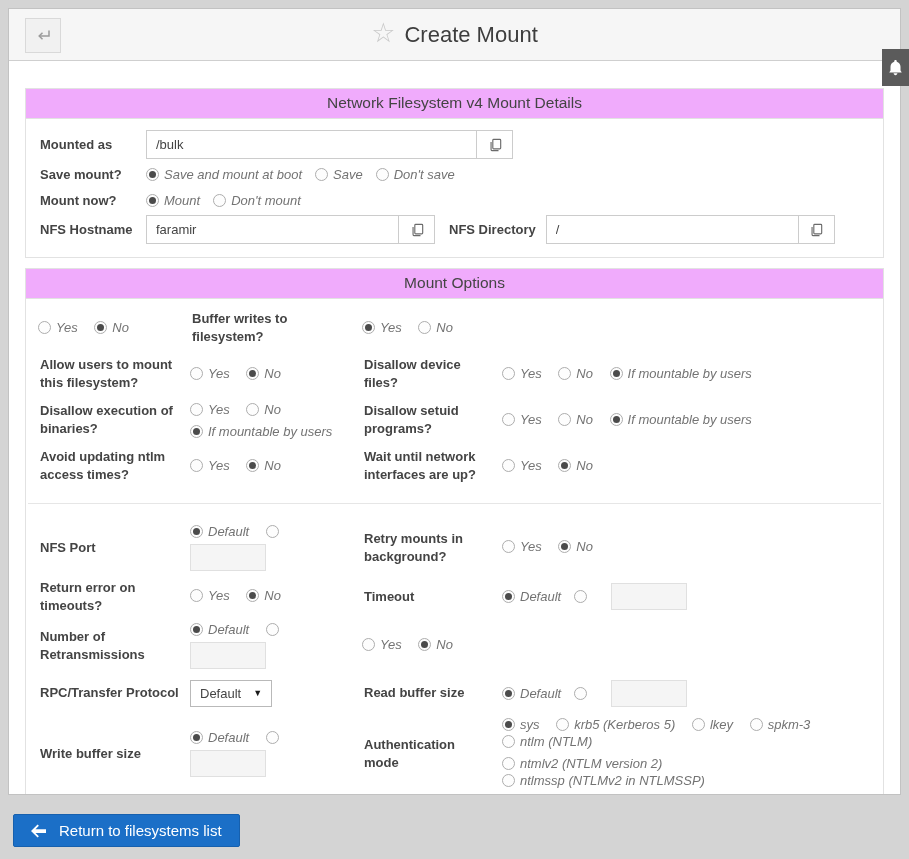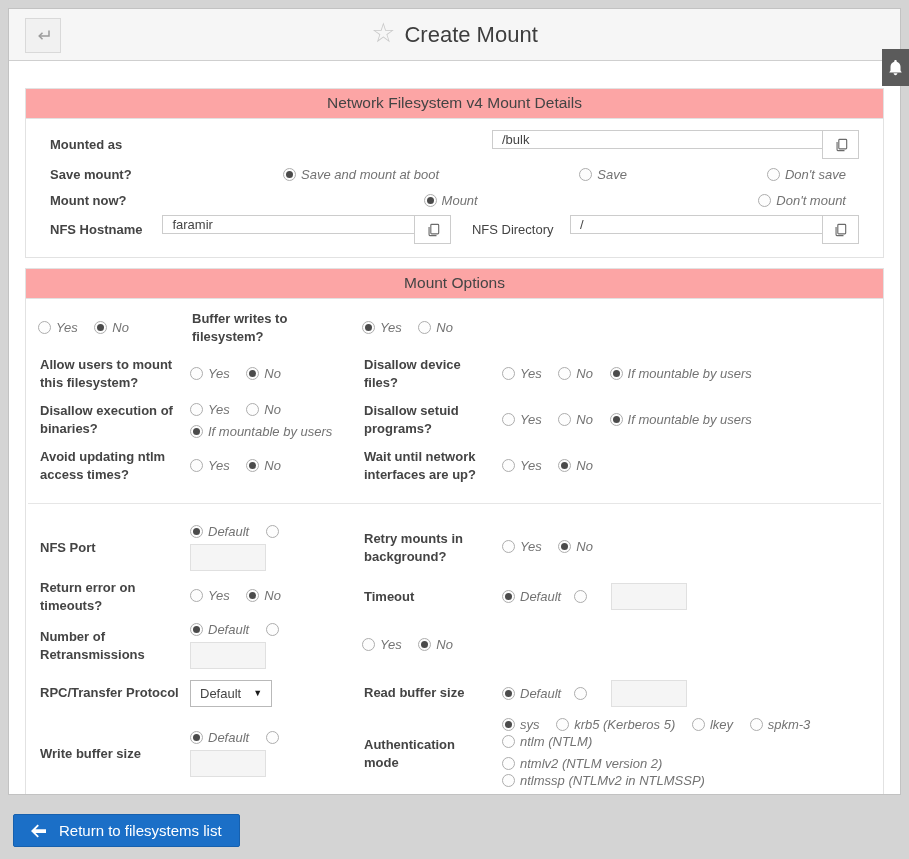--- a/index.html
+++ b/index.html
@@ -27,31 +27,31 @@
   .star { color:#c9c9c9; font-size:27px; line-height:1; margin-top:-3px; }
   .bell-btn {
     position:absolute; right:0; top:49px; width:27px; height:37px; background:#5b5b5b;
     display:flex; align-items:center; justify-content:center; border:none; cursor:pointer; z-index:5; padding:0;
   }
   
   .sect { margin:0 16px; border:1px solid #e2e2e2; }
   .sect1 { margin-top:27px; }
   .sect2 { margin-top:10px; }
   .sect-h {
-    background:#fca5a5; border-bottom:1px solid #e2e2e2; text-align:center;
+    background:#f0abfc; border-bottom:1px solid #e2e2e2; text-align:center;
     padding:5px 0 6px; font-size:15.5px; color:#444;
   }
   .sect-body { padding:7px 12px 9px; }
   
-  .frow { display:flex; align-items:center; margin:4px 12px; min-height:22px;justify-content:space-between; }
+  .frow { display:flex; align-items:center; margin:4px 2px; min-height:22px; }
   .flabel { width:106px; flex:0 0 106px; font-weight:bold; font-size:13px; color:#444; }
-  .flabel2 { font-weight:normal; font-size:13px; color:#444; margin:0 10px 0 14px; white-space:nowrap; }
+  .flabel2 { font-weight:bold; font-size:13px; color:#444; margin:0 10px 0 14px; white-space:nowrap; }
   .igroup { display:flex; }
   .txt {
-    height:19px; border:1px solid #ccc; border-right:none; padding:0 9px; font-size:13px;
+    height:29px; border:1px solid #ccc; border-right:none; padding:0 9px; font-size:13px;
     color:#444; font-family:"Liberation Sans", sans-serif; outline:none; background:#fff;
   }
   .fbtn {
     width:37px; height:29px; background:#fff; border:1px solid #ccc;
     display:flex; align-items:center; justify-content:center; cursor:pointer; padding:0;
   }
   .w-mounted { width:330px; }
   .w-host { width:252px; }
   .w-dir { width:252px; }
   

